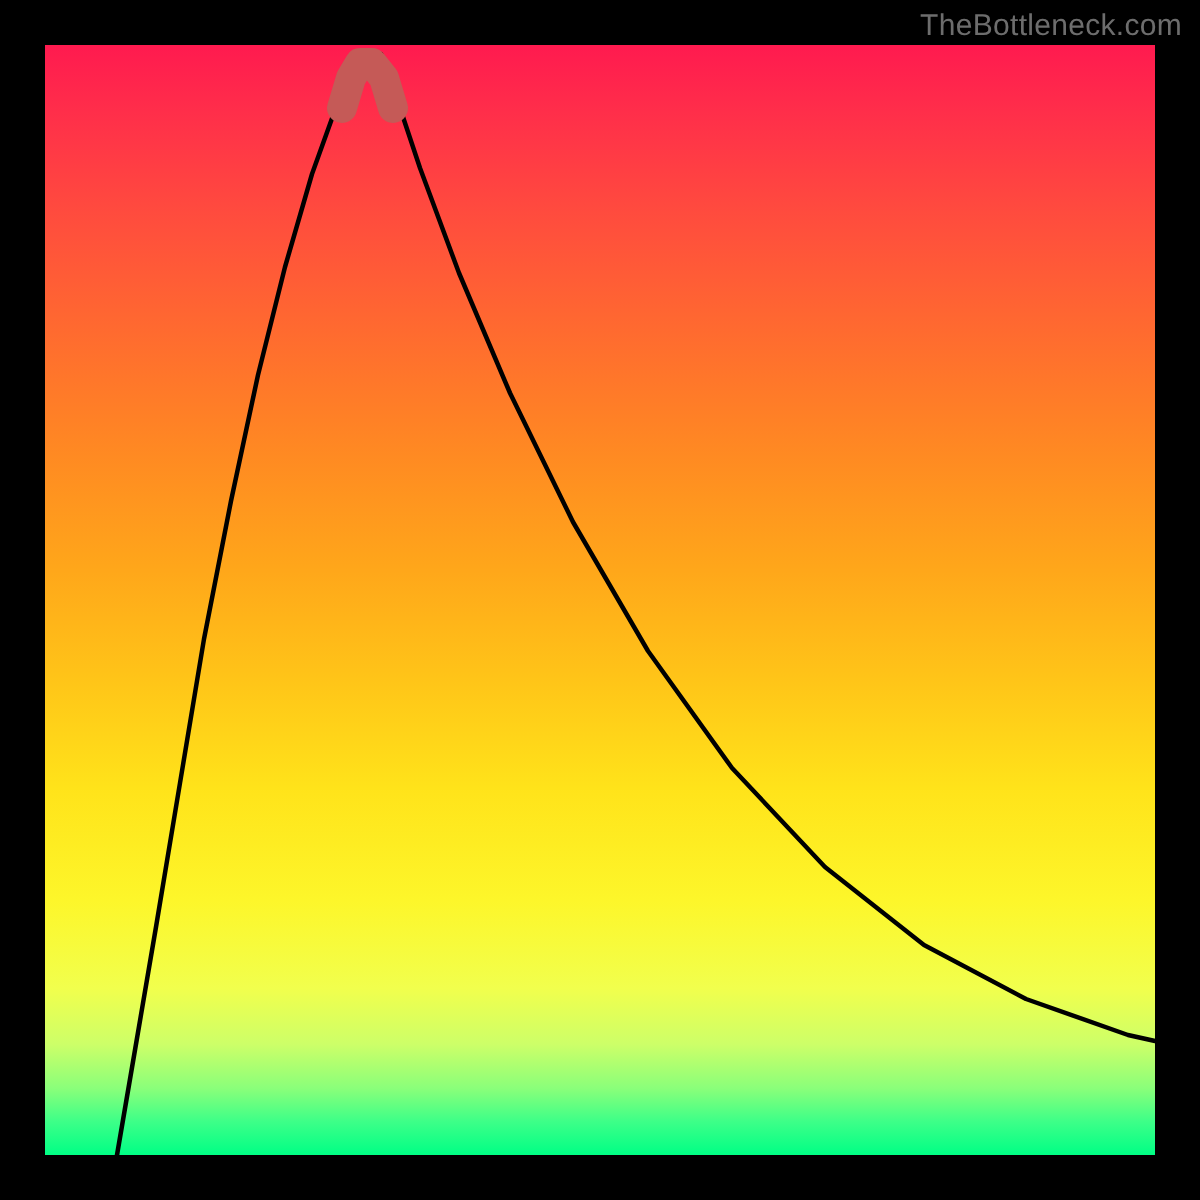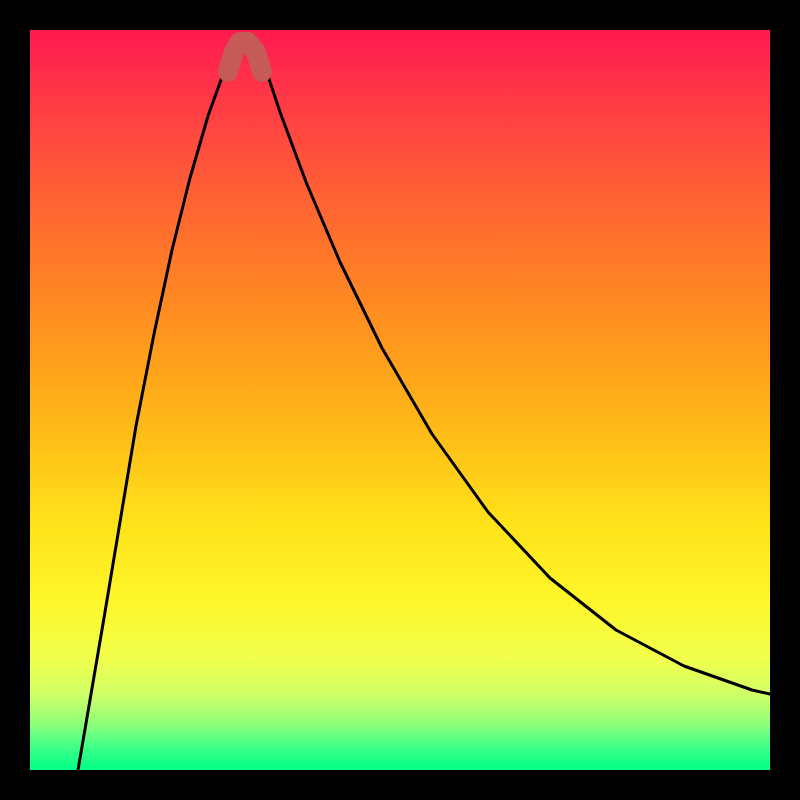--- a/index.html
+++ b/index.html
@@ -58,20 +58,21 @@
     left: 0; top: 0;
     width: 740px; height: 740px;
     overflow: visible;
   }
 </style>
 </head>
 <body>
 
 <div class="frame">
 
+  <span class="attribution">TheBottleneck.com</span>
 
   <div class="plot">
     <svg class="curves" viewBox="0 0 740 740" preserveAspectRatio="none">
       <path fill="none" stroke="#000" stroke-width="3" stroke-linecap="round" stroke-linejoin="round" d="M48 740 L60 670 L74 588 L90 492 L106 396 L124 304 L142 220 L160 148 L178 86 L196 36 L208 6"></path>
       <path fill="none" stroke="#000" stroke-width="3" stroke-linecap="round" stroke-linejoin="round" d="M224 6 L232 28 L250 82 L276 152 L310 232 L352 318 L402 404 L458 482 L520 548 L586 600 L654 636 L722 660 L740 664"></path>
       <path fill="none" stroke="#c55a57" stroke-width="20" stroke-linecap="round" stroke-linejoin="round" d="M198 42 L204 22 L210 12 L218 12 L226 22 L232 42"></path>
     </svg>
   </div>
 
 </div>

